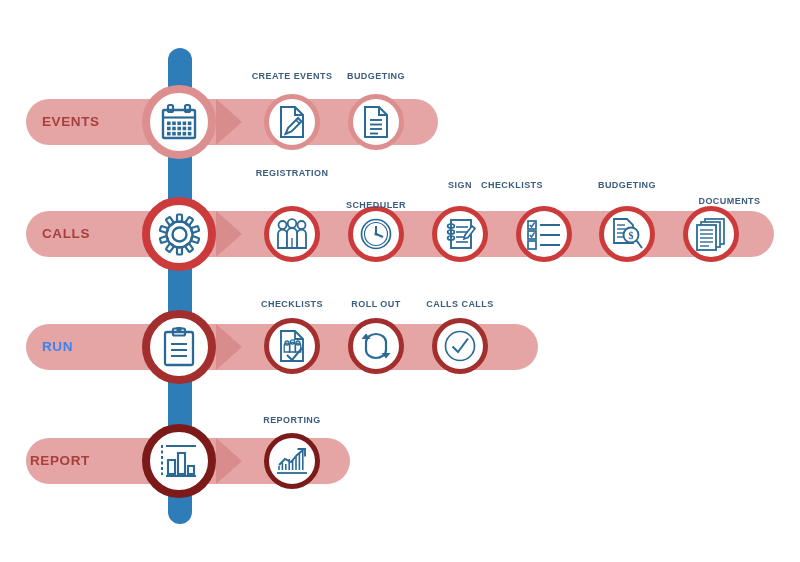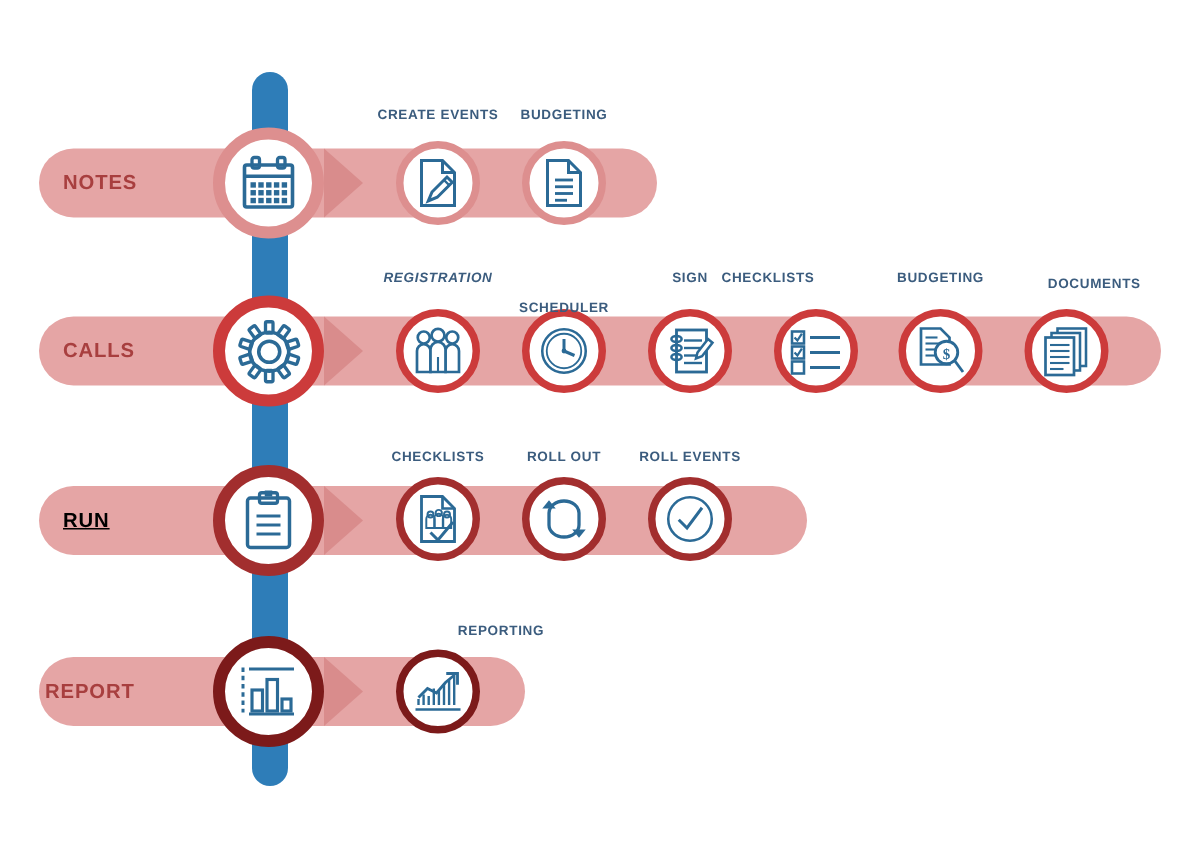--- a/index.html
+++ b/index.html
@@ -73,21 +73,21 @@
   svg{overflow:visible;}
 </style>
 </head>
 <body>
 
 <div id="stage">
     <div class="spine" style="left:168px;top:48px;width:24px;height:476px;background:#2E7DB8;"></div>
     <div class="row">
       <div class="bar" style="left:26px;top:99px;width:412px;background:#E5A5A5;"></div>
       <div class="arrow" style="left:216px;top:99px;border-left-color:#D98C8C;"></div>
-      <div class="bar-label" style="left:42px;top:114px;color:#A83F3F;">NOTES</div>
+      <div class="bar-label" style="left:42px;top:114px;color:#A83F3F;">EVENTS</div>
       <div class="main-circle" style="left:142px;top:85px;border:8px solid #DD8F8F;">
         <svg class="ico" width="40" height="38" viewBox="0 0 40 38">
           <rect x="4" y="7" width="32" height="28" rx="1.5" fill="none" stroke="#2B6A96" stroke-width="2.4"></rect>
           <rect x="9" y="2" width="5" height="7" rx="1.5" fill="none" stroke="#2B6A96" stroke-width="2.2"></rect>
           <rect x="26" y="2" width="5" height="7" rx="1.5" fill="none" stroke="#2B6A96" stroke-width="2.2"></rect>
           <line x1="4" y1="14.5" x2="36" y2="14.5" stroke="#2B6A96" stroke-width="2.2"></line>
           <g fill="#2B6A96">
             <rect x="8" y="18.5" width="3.6" height="3.6"></rect>
             <rect x="13.2" y="18.5" width="3.6" height="3.6"></rect>
             <rect x="18.4" y="18.5" width="3.6" height="3.6"></rect>
@@ -151,21 +151,21 @@
         <svg class="ico" width="32" height="30" viewBox="0 0 32 30">
           <circle cx="6.5" cy="6" r="4" fill="none" stroke="#2B6A96" stroke-width="1.8"></circle>
           <path d="M2 29 v-14 a4.5 4.5 0 0 1 9 0 v14 z" fill="none" stroke="#2B6A96" stroke-width="1.8"></path>
           <circle cx="25.5" cy="6" r="4" fill="none" stroke="#2B6A96" stroke-width="1.8"></circle>
           <path d="M21 29 v-14 a4.5 4.5 0 0 1 9 0 v14 z" fill="none" stroke="#2B6A96" stroke-width="1.8"></path>
           <circle cx="16" cy="4.5" r="4.3" fill="none" stroke="#2B6A96" stroke-width="1.8"></circle>
           <path d="M11 29 v-15 a5 5 0 0 1 10 0 v15 z" fill="#fff" stroke="#2B6A96" stroke-width="1.8"></path>
           <line x1="16" y1="19" x2="16" y2="29" stroke="#2B6A96" stroke-width="1.4"></line>
         </svg>
       </div>
-      <div class="step-label" style="left:292px;top:180px;color:#3B5C7E;font-style:italic;">REGISTRATION</div>
+      <div class="step-label" style="left:292px;top:168px;color:#3B5C7E;">REGISTRATION</div>
       <div class="step" style="left:348px;top:206px;border:5px solid #CC3B3B;">
         <svg class="ico" width="32" height="32" viewBox="0 0 32 32">
           <circle cx="16" cy="16" r="14.5" fill="none" stroke="#2B6A96" stroke-width="1.7"></circle>
           <circle cx="16" cy="16" r="11.5" fill="none" stroke="#2B6A96" stroke-width="1.2"></circle>
           <line x1="16" y1="16" x2="16" y2="8" stroke="#2B6A96" stroke-width="2"></line>
           <line x1="16" y1="16" x2="23" y2="19" stroke="#2B6A96" stroke-width="2"></line>
           <circle cx="16" cy="16" r="1.6" fill="#2B6A96"></circle>
         </svg>
       </div>
       <div class="step-label" style="left:376px;top:180px;color:#3B5C7E;margin-top:20px;">SCHEDULER</div>
@@ -222,26 +222,26 @@
           <rect x="1" y="7" width="19" height="25" fill="#fff" stroke="#2B6A96" stroke-width="1.8"></rect>
           <g stroke="#2B6A96" stroke-width="1.4">
             <line x1="4" y1="12" x2="17" y2="12"></line>
             <line x1="4" y1="16" x2="17" y2="16"></line>
             <line x1="4" y1="20" x2="17" y2="20"></line>
             <line x1="4" y1="24" x2="17" y2="24"></line>
             <line x1="4" y1="28" x2="13" y2="28"></line>
           </g>
         </svg>
       </div>
-      <div class="step-label" style="left:711px;top:184px;color:#3B5C7E;padding-left:37px;">DOCUMENTS</div>
+      <div class="step-label" style="left:711px;top:196px;color:#3B5C7E;padding-left:37px;">DOCUMENTS</div>
     </div>
     <div class="row">
       <div class="bar" style="left:26px;top:324px;width:512px;background:#E5A5A5;"></div>
       <div class="arrow" style="left:216px;top:324px;border-left-color:#D98C8C;"></div>
-      <div class="bar-label" style="left:42px;top:339px;color:#000000;text-decoration:underline;">RUN</div>
+      <div class="bar-label" style="left:42px;top:339px;color:#3b82f6;">RUN</div>
       <div class="main-circle" style="left:142px;top:310px;border:8px solid #A22E2E;">
         <svg class="ico" width="34" height="40" viewBox="0 0 34 40">
           <rect x="3" y="5" width="28" height="33" rx="2" fill="none" stroke="#2B6A96" stroke-width="2.3"></rect>
           <rect x="11" y="1.5" width="12" height="7" rx="1.5" fill="none" stroke="#2B6A96" stroke-width="2.2"></rect>
           <rect x="14.5" y="0" width="5" height="4" fill="#2B6A96"></rect>
           <line x1="9" y1="17" x2="25" y2="17" stroke="#2B6A96" stroke-width="2"></line>
           <line x1="9" y1="23" x2="25" y2="23" stroke="#2B6A96" stroke-width="2"></line>
           <line x1="9" y1="29" x2="25" y2="29" stroke="#2B6A96" stroke-width="2"></line>
         </svg>
       </div>
@@ -271,21 +271,21 @@
           <path d="M21.5 22 L26 27.5 L30.5 22 z" fill="#2B6A96"></path>
         </svg>
       </div>
       <div class="step-label" style="left:376px;top:299px;color:#3B5C7E;">ROLL OUT</div>
       <div class="step" style="left:432px;top:318px;border:5px solid #A22E2E;">
         <svg class="ico" width="32" height="32" viewBox="0 0 32 32">
           <circle cx="16" cy="16" r="14.5" fill="none" stroke="#2B6A96" stroke-width="1.7"></circle>
           <path d="M8.5 16.5 L14 22 L24 8.5" fill="none" stroke="#2B6A96" stroke-width="2"></path>
         </svg>
       </div>
-      <div class="step-label" style="left:460px;top:299px;color:#3B5C7E;">ROLL EVENTS</div>
+      <div class="step-label" style="left:460px;top:299px;color:#3B5C7E;">CALLS CALLS</div>
     </div>
     <div class="row">
       <div class="bar" style="left:26px;top:438px;width:324px;background:#E5A5A5;"></div>
       <div class="arrow" style="left:216px;top:438px;border-left-color:#D98C8C;"></div>
       <div class="bar-label" style="left:30px;top:453px;color:#A83F3F;">REPORT</div>
       <div class="main-circle" style="left:142px;top:424px;border:8px solid #7C1A1A;">
         <svg class="ico" width="40" height="36" viewBox="0 0 40 36">
           <line x1="3" y1="2" x2="3" y2="32" stroke="#2B6A96" stroke-width="2" stroke-dasharray="3 2.5"></line>
           <line x1="7" y1="3" x2="37" y2="3" stroke="#2B6A96" stroke-width="2"></line>
           <line x1="7" y1="33" x2="37" y2="33" stroke="#2B6A96" stroke-width="2"></line>
@@ -304,15 +304,15 @@
             <line x1="16.6" y1="14" x2="16.6" y2="24"></line>
             <line x1="20" y1="10" x2="20" y2="24"></line>
             <line x1="23.4" y1="7" x2="23.4" y2="24"></line>
             <line x1="26.8" y1="3" x2="26.8" y2="24"></line>
           </g>
           <path d="M3 19 L9 13 L15 16 L21 9 L27 4" fill="none" stroke="#2B6A96" stroke-width="1.9"></path>
           <path d="M21.5 3 H29 V10.5" fill="none" stroke="#2B6A96" stroke-width="1.9"></path>
           <line x1="1" y1="27" x2="31" y2="27" stroke="#2B6A96" stroke-width="1.8"></line>
         </svg>
       </div>
-      <div class="step-label" style="left:292px;top:415px;color:#3B5C7E;margin-left:42px;">REPORTING</div>
+      <div class="step-label" style="left:292px;top:415px;color:#3B5C7E;">REPORTING</div>
     </div>
   </div>
 
 </body></html>

